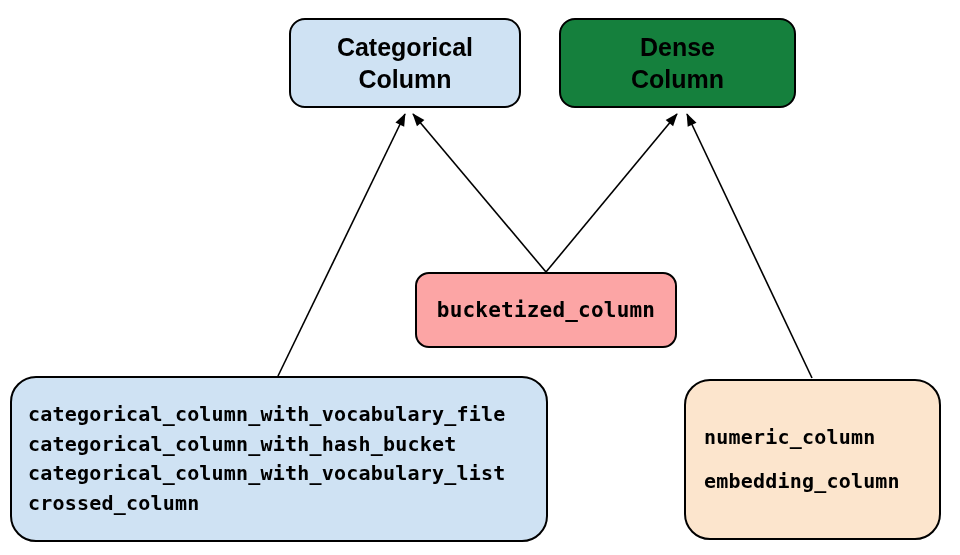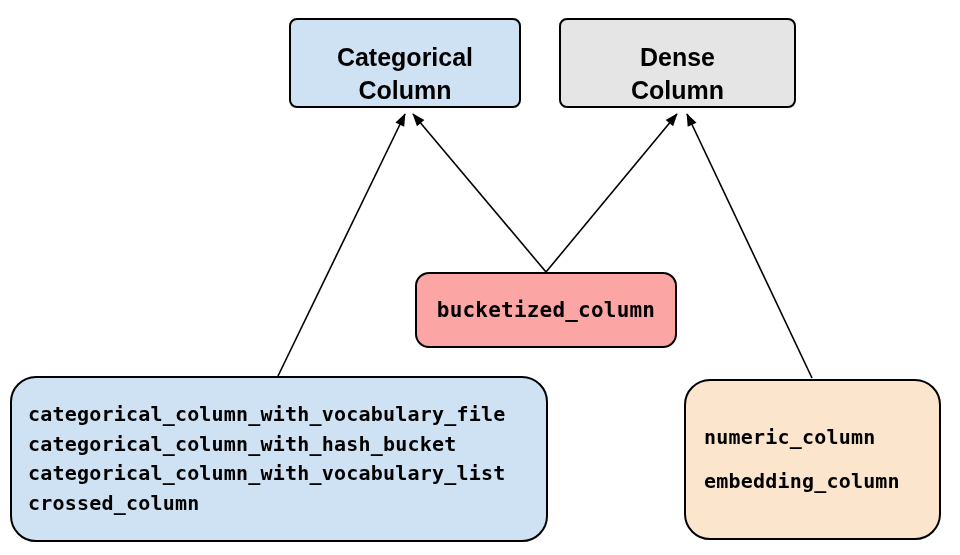--- a/index.html
+++ b/index.html
@@ -31,26 +31,25 @@
   .node {
     position: absolute;
     box-sizing: border-box;
     border: 2px solid #000000;
     display: flex;
     align-items: center;
     justify-content: center;
     color: #000000;
   }
   .node.header-node {
-    border-radius: 8px;
+    border-radius: 16px;
     font-weight: 700;
     font-size: 25px;
     line-height: 1.3;
     text-align: center;
-    align-items: flex-end;
   }
   .node.header-node .label {
     white-space: pre-line;
   }
   .node.mono-node {
     border-radius: 14px;
     font-family: "DejaVu Sans Mono", monospace;
     font-weight: 700;
     font-size: 21px;
     letter-spacing: 0.2px;
@@ -90,21 +89,21 @@
     <line x1="546" y1="272" x2="413" y2="114" marker-end="url(#arrowhead)"></line>
     <line x1="546" y1="272" x2="677" y2="114" marker-end="url(#arrowhead)"></line>
     <line x1="812" y1="378" x2="687" y2="114" marker-end="url(#arrowhead)"></line>
   </svg>
 
   <div id="node-categorical" class="node header-node" style="background: rgb(207, 226, 243);">
     <span class="label">Categorical
 Column</span>
   </div>
 
-  <div id="node-dense" class="node header-node" style="background: #e5e5e5;">
+  <div id="node-dense" class="node header-node" style="background: #15803d;">
     <span class="label">Dense
 Column</span>
   </div>
 
   <div id="node-bucketized" class="node mono-node" style="background: #fca5a5;">
     <span class="label">bucketized_column</span>
   </div>
 
   <div id="node-cat-funcs" class="node list-node" style="background: rgb(207, 226, 243);">
     <div class="line">categorical_column_with_vocabulary_file</div>

